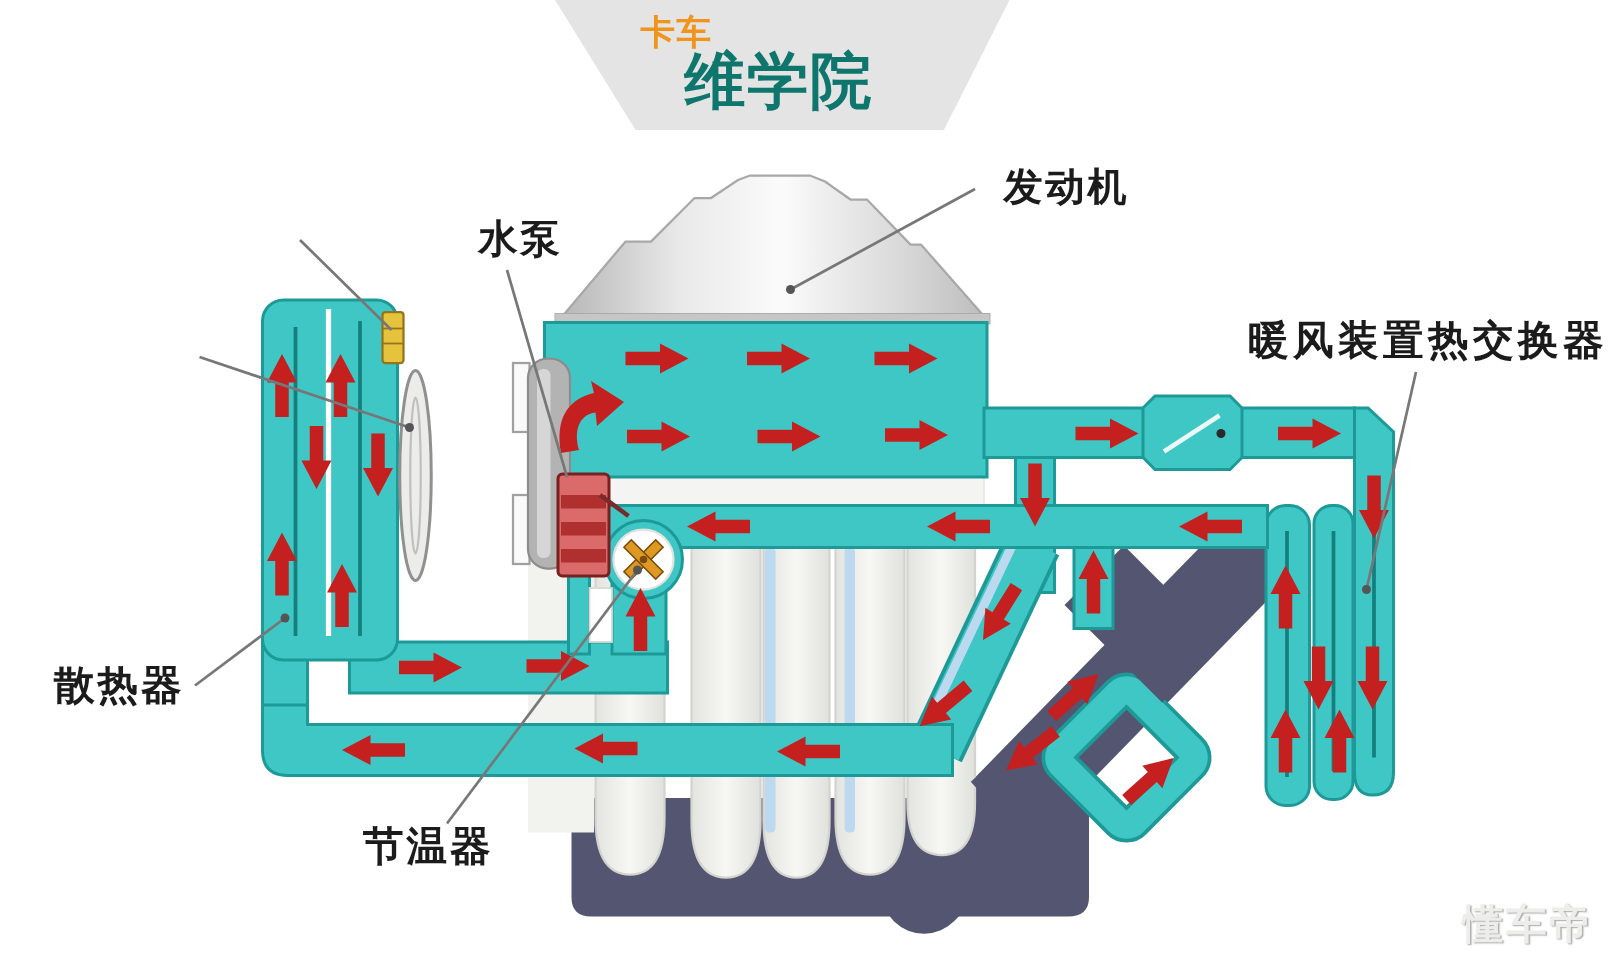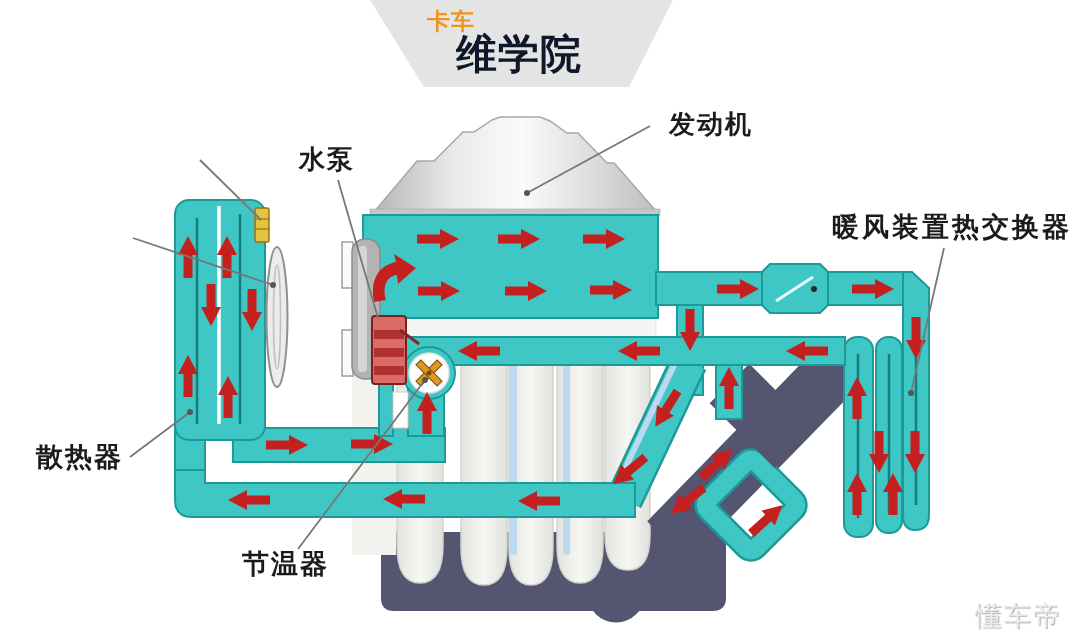--- a/index.html
+++ b/index.html
@@ -6,22 +6,22 @@
   #stage{position:relative;width:1080px;height:642px;background:#fff;overflow:hidden;
          font-family:"Liberation Sans",sans-serif;}
   #stage svg{position:absolute;left:0;top:0;}
   .label{position:absolute;font-weight:bold;font-size:27px;letter-spacing:2px;color:#1b1b1b;
          white-space:nowrap;line-height:1.05;}
   .label.small{font-size:26px;}
   .label.wide{letter-spacing:3px;font-size:27px;padding-left:12px;}
   #logo-plate{position:absolute;left:370px;top:0;width:303px;height:87px;background:#e4e4e4;
               clip-path:polygon(0 0,100% 0,85.5% 100%,17.8% 100%);}
   #logo-top{position:absolute;left:57px;top:6px;font-size:23px;font-weight:bold;letter-spacing:1px;text-align:center;}
-  #logo-bottom{position:absolute;left:86px;top:27px;font-size:41px;font-weight:bold;color:#0f172a;letter-spacing:1px;}
-  #watermark{position:absolute;right:18px;bottom:8px;font-size:27px;font-weight:normal;color:#ededeb;
+  #logo-bottom{position:absolute;left:86px;top:27px;font-size:41px;font-weight:bold;color:#0f766e;letter-spacing:1px;}
+  #watermark{position:absolute;right:18px;bottom:8px;font-size:27px;font-weight:bold;color:#ededeb;
              text-shadow:1px 1px 1px rgba(140,140,140,.75), -1px -1px 0 #ffffff;letter-spacing:2px;}
 </style>
 </head>
 <body>
 
 <div id="stage">
 
   <svg width="1080" height="642" viewBox="0 0 1080 642">
     <defs>
       <linearGradient id="domeGrad" x1="0" y1="0" x2="1" y2="0">
@@ -204,20 +204,20 @@
         <circle cx="425" cy="380" r="3"></circle>
       </g>
     </g>
   </svg>
 
   <div id="logo-plate" style="background: rgb(228, 228, 228);">
     <div id="logo-top" style="color: rgb(240, 148, 28);">卡车</div>
     <div id="logo-bottom">维学院</div>
   </div>
 
-  <div class="label small" style="left:299px;top:146px">水泵</div>
+  <div class="label small" style="left:319px;top:146px">水泵</div>
   <div class="label small" style="left:669px;top:111px">发动机</div>
   <div class="label wide" style="left:820px;top:213px">暖风装置热交换器</div>
   <div class="label" style="left:36px;top:443px">散热器</div>
   <div class="label" style="left:242px;top:550px">节温器</div>
 
   <div id="watermark">懂车帝</div>
 </div>
 
 </body></html>

